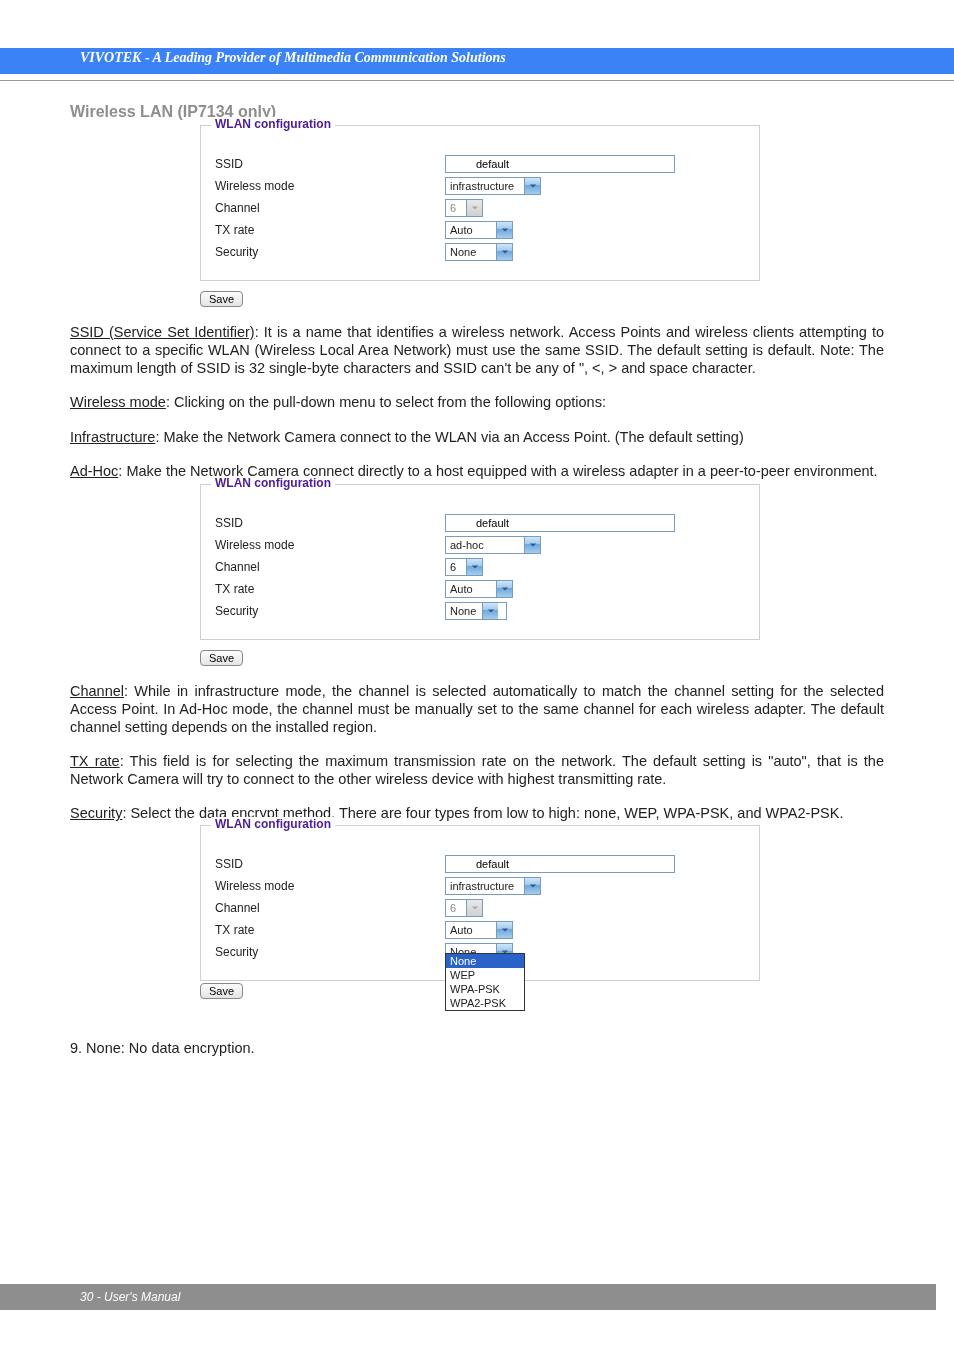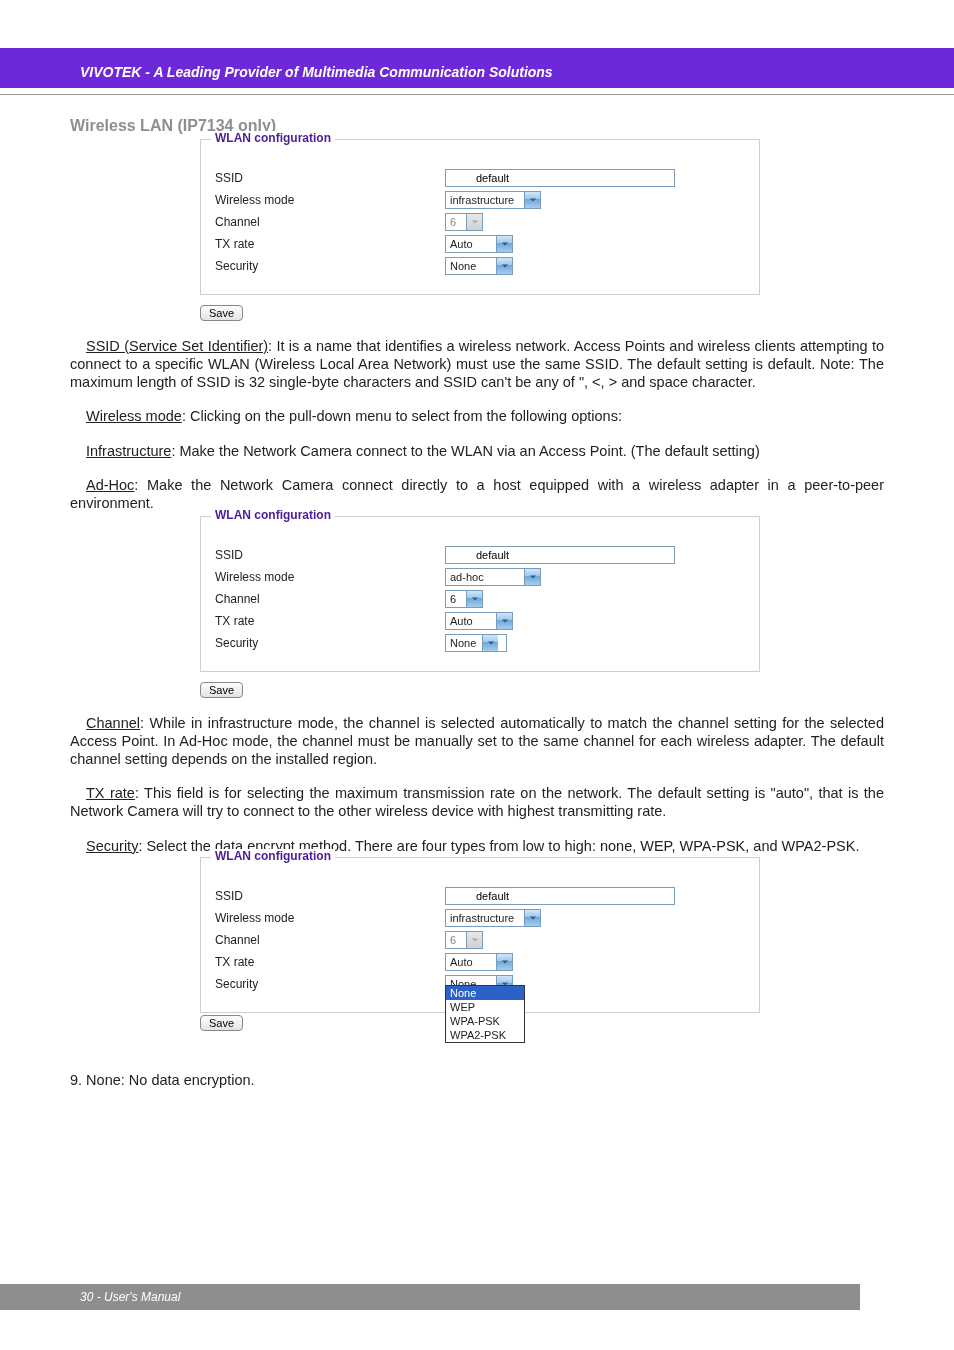--- a/index.html
+++ b/index.html
@@ -5,27 +5,28 @@
   * { box-sizing: border-box; margin: 0; padding: 0; }
   body {
     width: 954px;
     height: 1350px;
     background: #fff;
     font-family: Arial, Helvetica, sans-serif;
     color: #222;
     position: relative;
   }
   .header-band {
-    background: #6d28d9;
+    background: #3b82f6;
     color: #fff;
     font-style: italic;
     font-weight: bold;
     font-size: 14px;
-    padding: 16px 0 8px 80px;
+    padding: 2px 0 8px 80px;
     margin-top: 48px;
+    font-family: Liberation Serif, serif;
   }
   .hr-line {
     border: none;
     border-top: 1px solid #9a9a9a;
     margin: 6px 0 18px 0;
   }
   .content {
     padding: 0 70px 0 70px;
   }
   h1.section-title {
@@ -108,40 +109,40 @@
     padding: 1px 8px;
     margin-top: 10px;
     margin-left: 130px;
   }
   .para {
     font-size: 14.5px;
     line-height: 1.25;
     margin: 16px 0 0 0;
     text-align: justify;
   }
-  .ul { text-decoration: underline; margin-left: 16px; }
+  .ul { text-decoration: underline; }
   .wmode-wide .select-val { min-width: 78px; }
   .txrate .select-val { min-width: 50px; }
   .sec .select-val { min-width: 50px; }
   .ssid-wide .text-input { width: 230px; padding-left: 30px; }
   .dropdown-open {
     position: absolute;
     border: 1px solid #333;
     background: #fff;
     font-size: 11px;
     font-family: Tahoma, sans-serif;
     width: 80px;
   }
   .dropdown-open .opt { padding: 1px 4px; }
   .dropdown-open .opt.sel { background: #2a62c8; color: #fff; }
   .footer {
     position: absolute;
     bottom: 40px;
     left: 0;
-    width: 860px;
+    width: 936px;
     background: #8e8e8e;
     color: #fff;
     font-style: italic;
     font-size: 12px;
     padding: 6px 0 6px 80px;
   }
   .fieldset3-wrap { position: relative; }
 </style>
 </head>
 <body>

